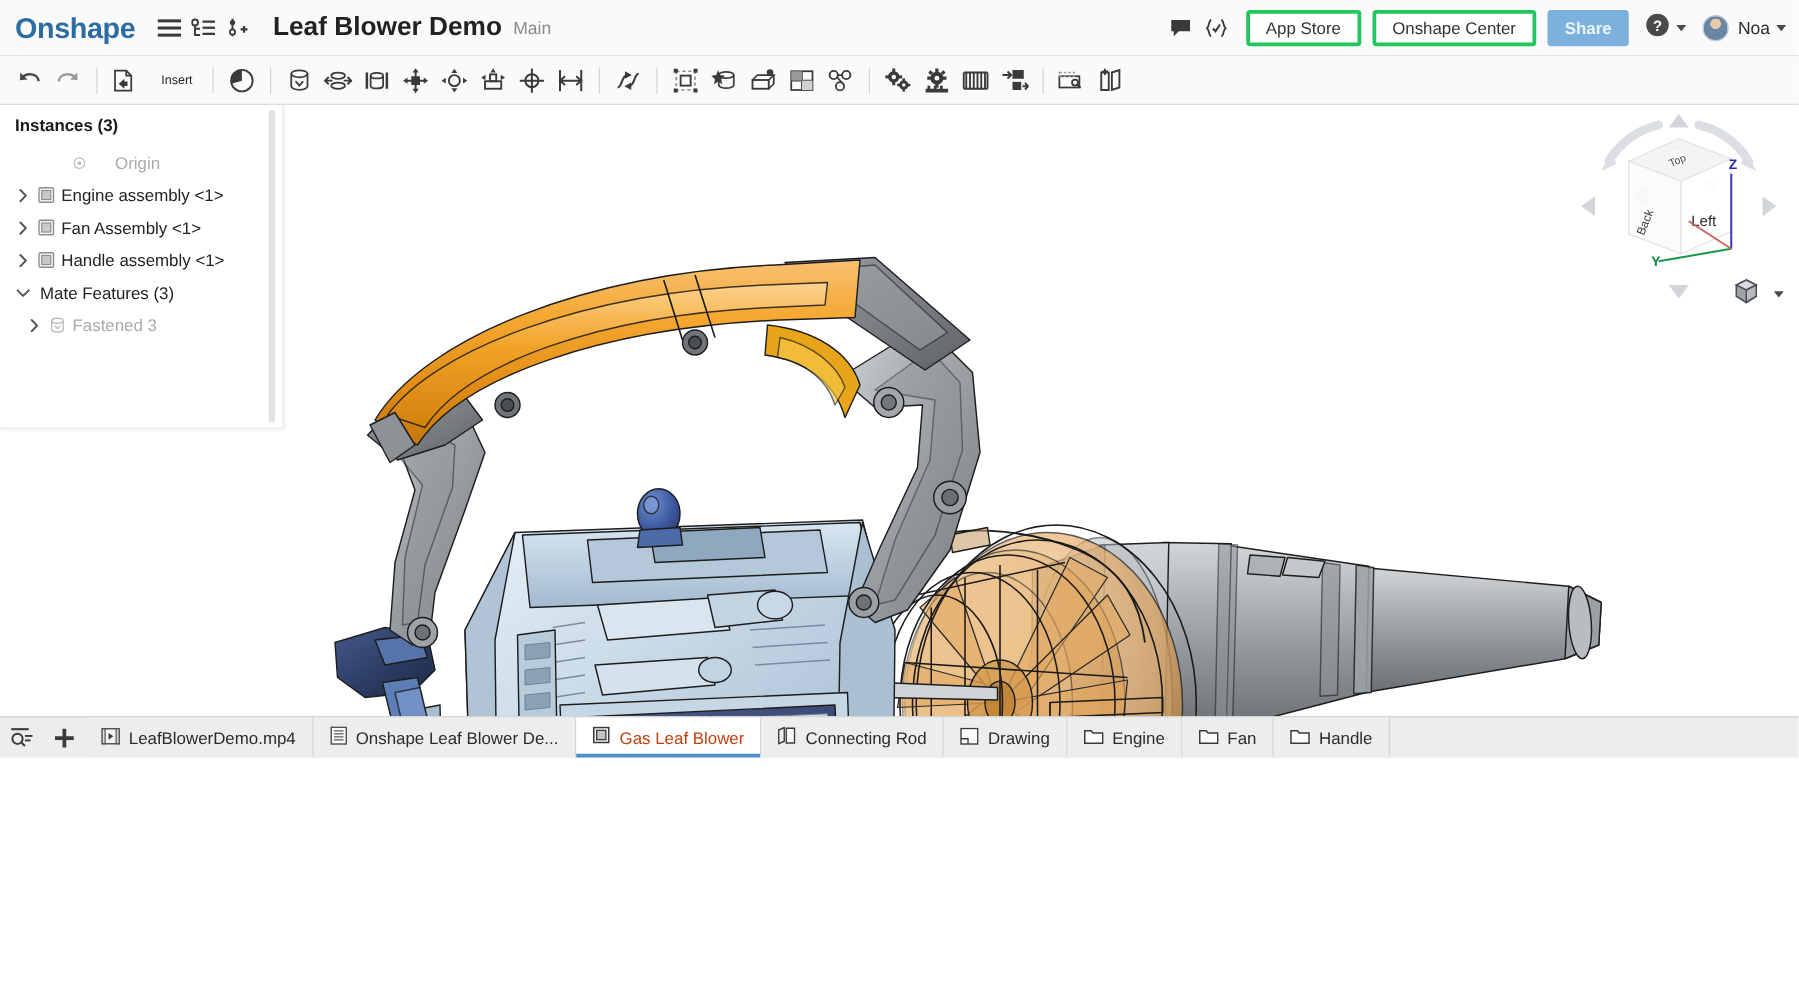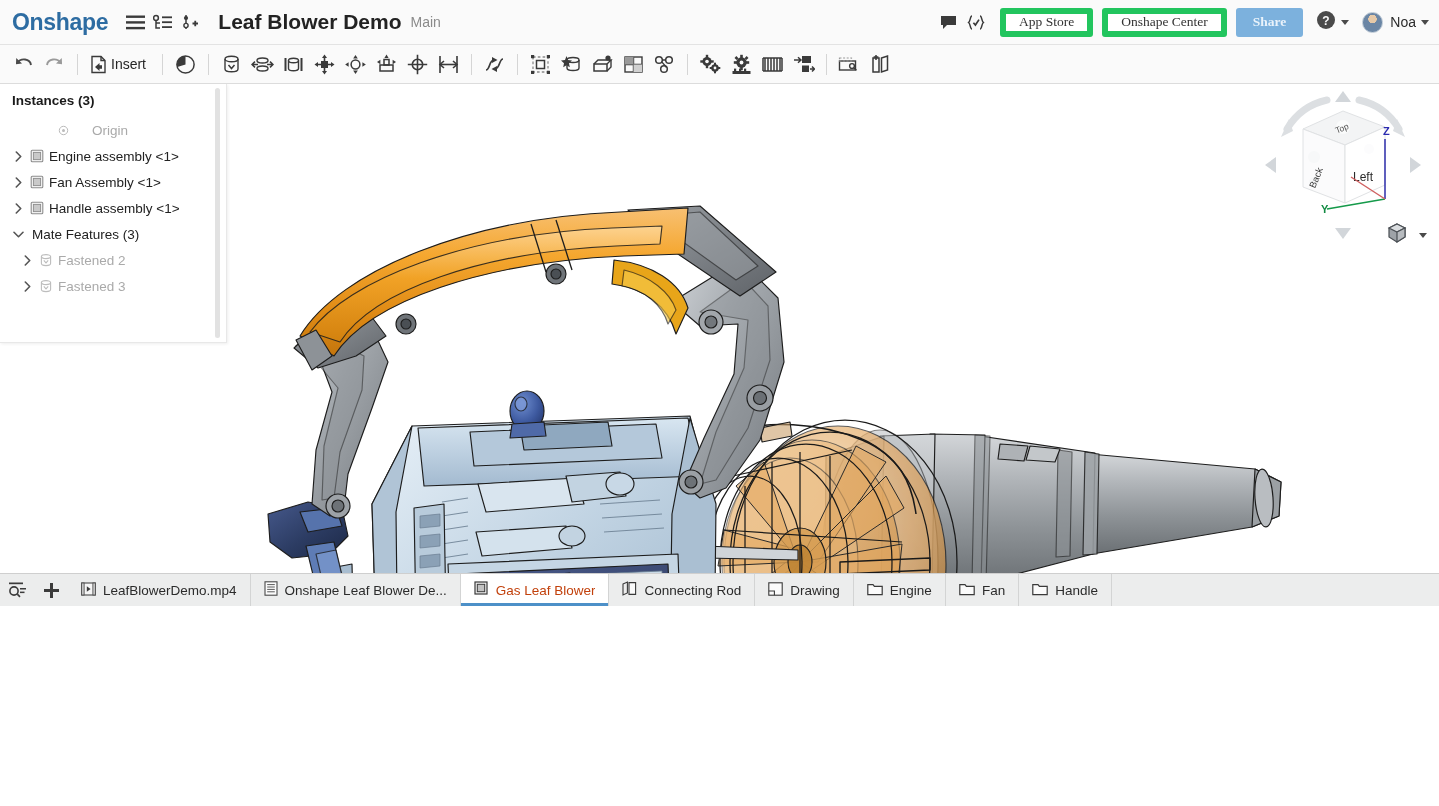--- a/index.html
+++ b/index.html
@@ -29,23 +29,23 @@
     cursor: pointer; color: #3c3c3c; margin-right: 2px;
   }
   .doc-title {
     font-size: 21px; font-weight: bold; color: #222; margin-left: 12px;
     white-space: nowrap;
   }
   .doc-branch { font-size: 14px; color: #8a8a8a; margin-left: 9px; }
   .hspacer { flex: 1 1 auto; }
   .hbtn {
     height: 29px; padding: 0 13px;
-    border: 6px solid #22c55e; border-radius: 3px; background: #ffffff;
+    border: 3px solid #22c55e; border-radius: 3px; background: #ffffff;
     font-size: 13.5px; color: #333; cursor: pointer;
-    display: flex; align-items: center; margin-left: 9px; white-space: nowrap; font-family: Liberation Serif, serif;
+    display: flex; align-items: center; margin-left: 9px; white-space: nowrap;
   }
   .hbtn.share {
     background: #7cb1dd; border-color: #7cb1dd; color: #eaf3fb; font-weight: 600;
     padding: 0 11px;
   }
   .help-wrap, .user-wrap { display: flex; align-items: center; margin-left: 13px; cursor: pointer; }
   .caret { width: 0; height: 0; border-left: 4px solid transparent; border-right: 4px solid transparent;
            border-top: 5px solid #4a4a4a; margin-left: 5px; }
   .avatar {
     width: 21px; height: 21px; border-radius: 50%;
@@ -58,21 +58,21 @@
   .toolbar {
     height: 39px; flex: 0 0 39px;
     background: #fafafa; border-bottom: 1px solid #dcdcdc;
     display: flex; align-items: center; padding-left: 8px;
     position: relative; z-index: 30;
   }
   .tb {
     width: 31px; height: 31px; display: flex; align-items: center; justify-content: center;
     cursor: pointer; color: #333; flex: 0 0 auto;
   }
-  .tb.wide { width: auto; padding: 0 9px 0 5px; gap: 4px; font-size: 14px; color: #262626; }
+  .tb.wide { width: auto; padding: 0 9px 0 5px; gap: 22px; font-size: 10px; color: #262626; }
   .sep { width: 1px; height: 21px; background: #d5d5d5; margin: 0 7px; flex: 0 0 1px; }
 
   
   .main { flex: 1 1 auto; position: relative; background: #ffffff; overflow: hidden; }
 
   
   .tree {
     position: absolute; left: 0; top: 0; width: 227px; height: 259px;
     background: #ffffff;
     border-right: 1px solid #e8e8e8; border-bottom: 1px solid #e8e8e8;
@@ -745,35 +745,20 @@
       <div class="trow">
         <span class="arw">
           <svg width="11" height="7" viewBox="0 0 11 7">
               <path d="M1 1.3 L5.5 5.7 L10 1.3" fill="none" stroke="#555" stroke-width="1.6" stroke-linecap="round" stroke-linejoin="round"></path>
             </svg>
         </span>
         <span class="tlabel" style="margin-left:6px;">Mate Features (3)</span>
       </div>
 
 
-      <div class="trow indent2 muted">
-        <span class="arw">
-          <svg width="7" height="11" viewBox="0 0 7 11">
-              <path d="M1.3 1 L5.7 5.5 L1.3 10" fill="none" stroke="#555" stroke-width="1.6" stroke-linecap="round" stroke-linejoin="round"></path>
-            </svg>
-        </span>
-        <span class="tico">
-          <svg width="14" height="15" viewBox="0 0 14 15">
-            <ellipse cx="7" cy="3.6" rx="4.6" ry="2" fill="none" stroke="#bdbdbd" stroke-width="1.1"></ellipse>
-            <path d="M2.4 3.6 V10.6 A4.6 2 0 0 0 11.6 10.6 V3.6" fill="none" stroke="#bdbdbd" stroke-width="1.1"></path>
-            <path d="M4.8 7.4 L7 9.9 L9.2 7.4" fill="none" stroke="#bdbdbd" stroke-width="1.1"></path>
-          </svg>
-        </span>
-        <span class="tlabel">Fastened 2</span>
-      </div>
 
       <div class="trow indent2 muted">
         <span class="arw">
           <svg width="7" height="11" viewBox="0 0 7 11">
               <path d="M1.3 1 L5.7 5.5 L1.3 10" fill="none" stroke="#555" stroke-width="1.6" stroke-linecap="round" stroke-linejoin="round"></path>
             </svg>
         </span>
         <span class="tico">
           <svg width="14" height="15" viewBox="0 0 14 15">
             <ellipse cx="7" cy="3.6" rx="4.6" ry="2" fill="none" stroke="#bdbdbd" stroke-width="1.1"></ellipse>

